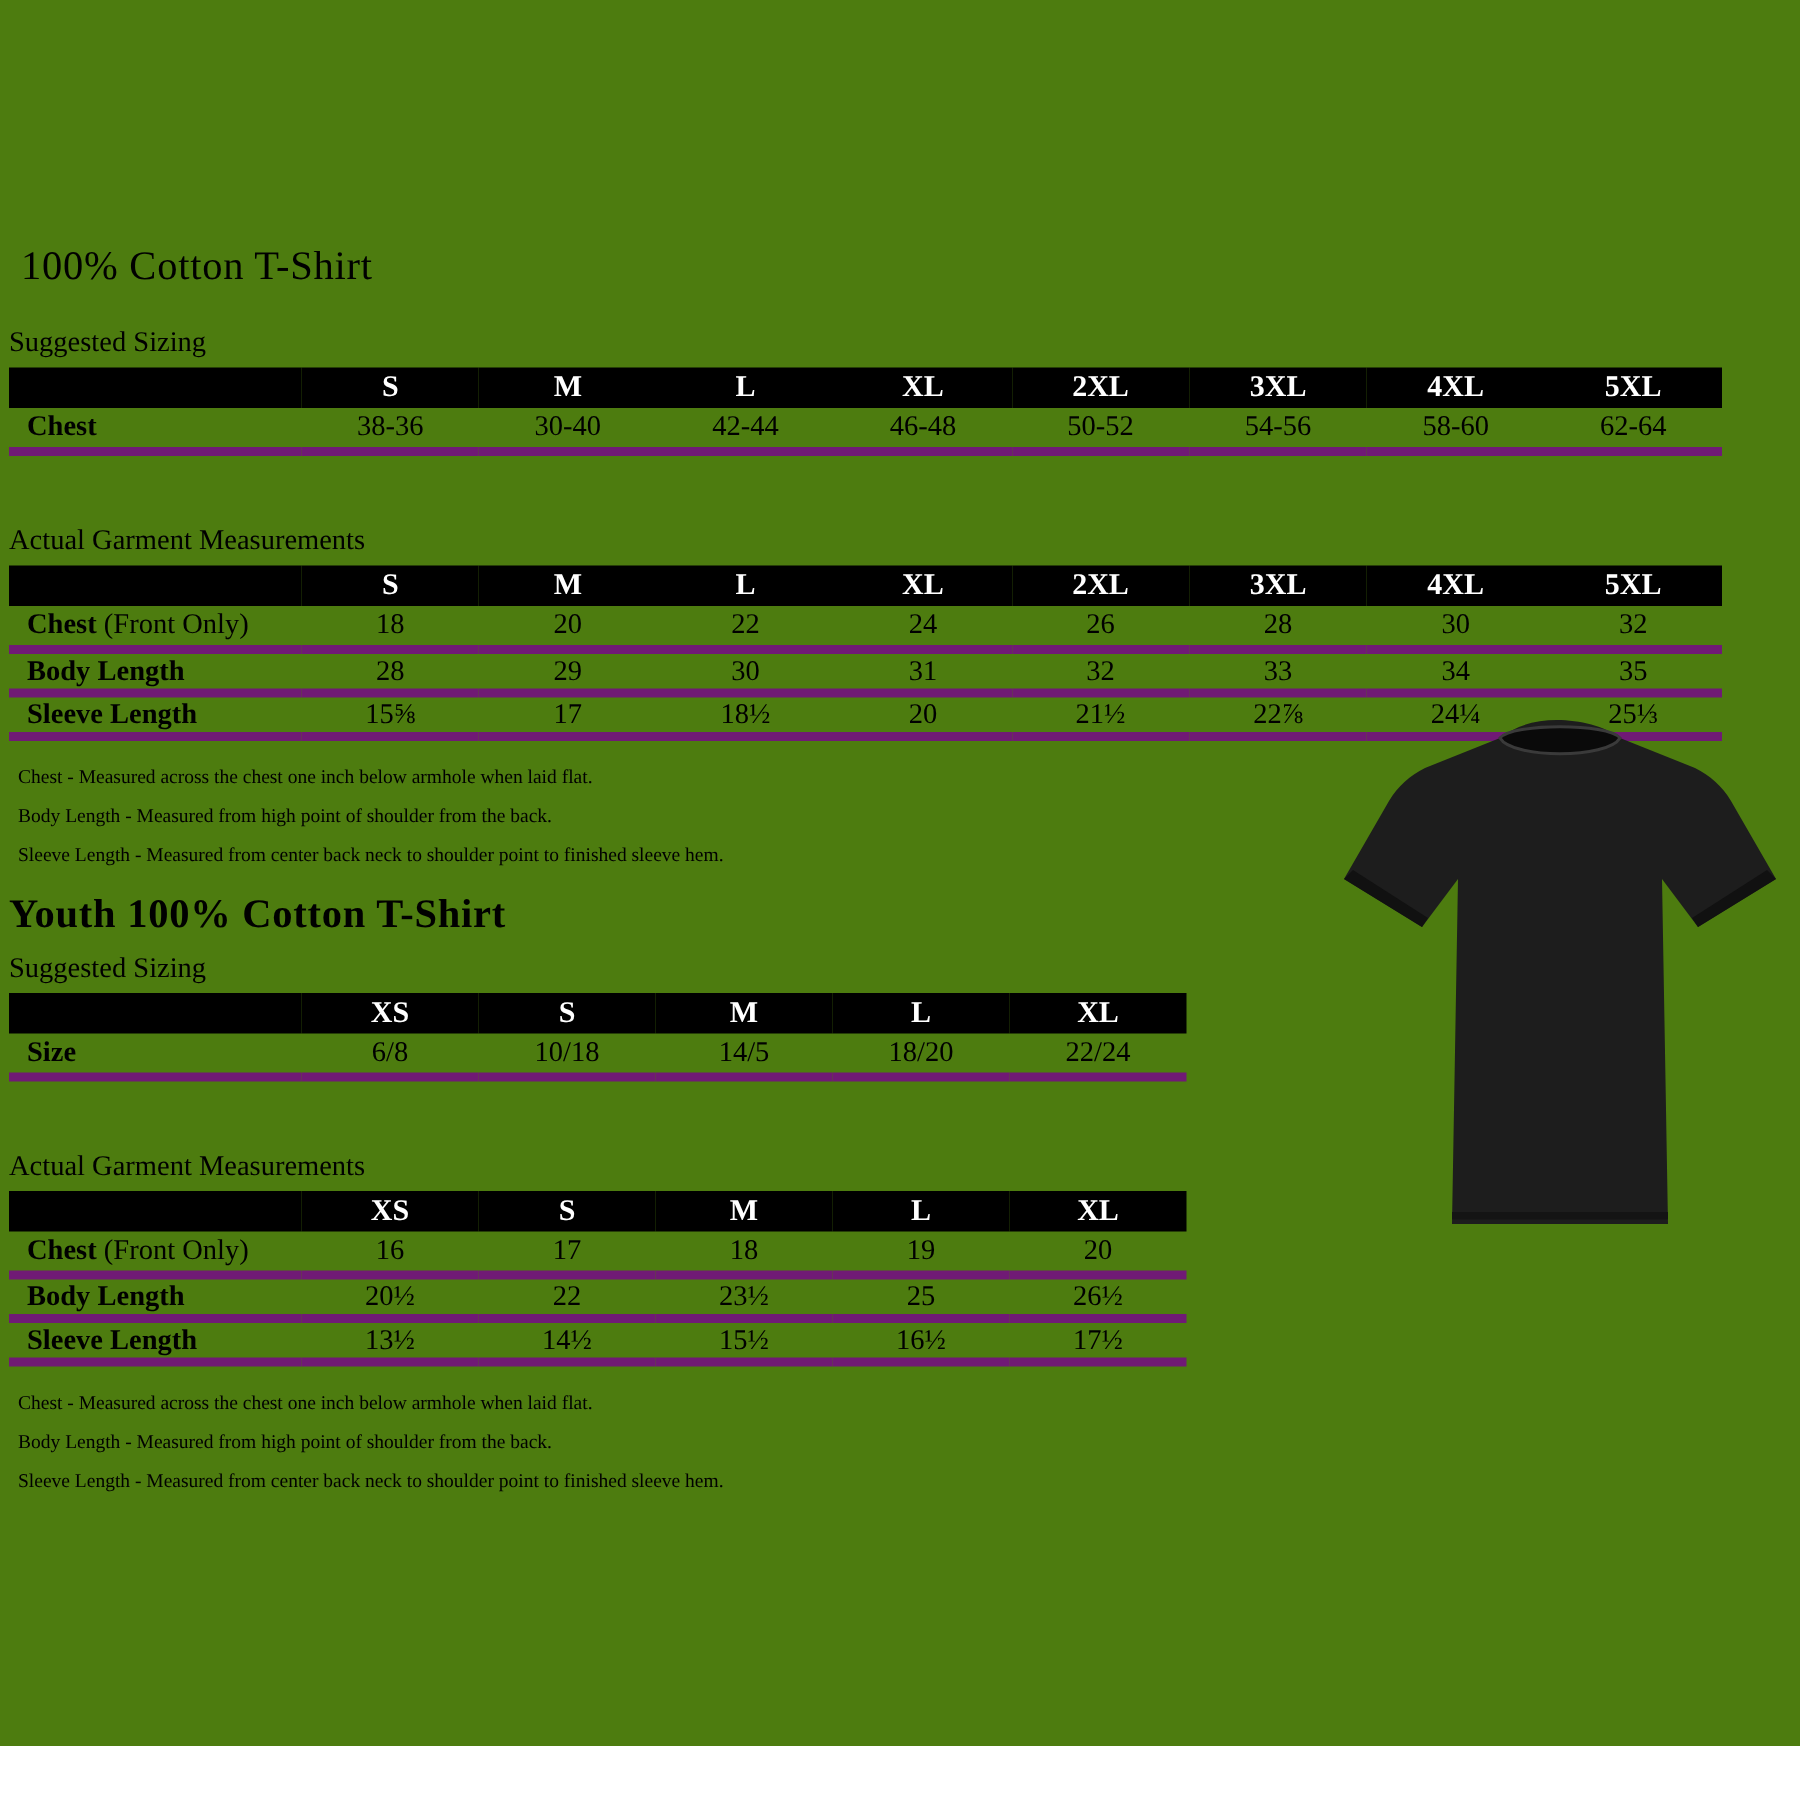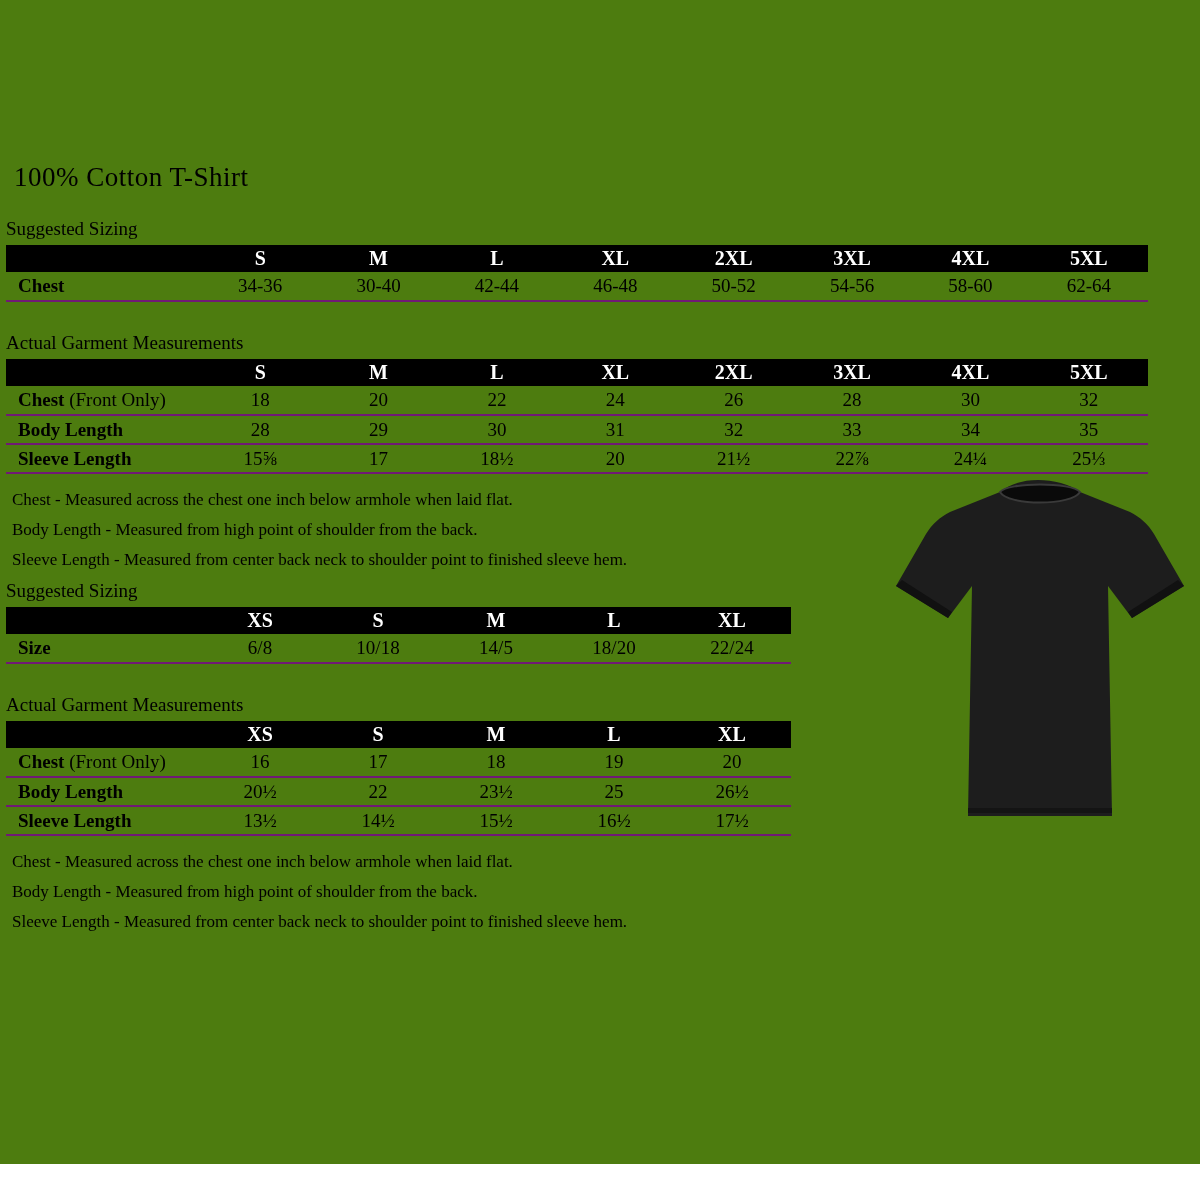--- a/index.html
+++ b/index.html
@@ -19,40 +19,40 @@
     font-size: 27px; font-weight: 400; margin: 0; letter-spacing: 0.5px;
   }
   .banner {
     position: absolute; left: 346px; top: 0;
     width: 554px; height: 40px;
     background: #000000; color: #ffffff;
     font-weight: bold; font-size: 29px; letter-spacing: 6px;
     text-align: center; line-height: 40px;
   }
   .section-label { font-size: 19px; margin: 10px 0 5px 6px; }
-  .gap-lg { margin-top: 30px; }
+  .gap-lg { margin-top: 46px; }
 
   .size-table { border-collapse: collapse; table-layout: fixed; margin-left: 6px; }
   .size-table.adult { width: 1142px; }
   .size-table.youth { width: 785px; }
   .size-table th {
     background: #000000; color: #ffffff;
     font-size: 20px; font-weight: bold;
     height: 27px; padding: 0; text-align: center;
   }
   .size-table td {
     font-size: 19px; height: 29px; padding: 0;
-    text-align: center; border-bottom: 2px solid #701a75;
+    text-align: center; border-bottom: 6px solid #701a75;
   }
   .size-table th:first-child,
   .size-table td:first-child { width: 195px; text-align: left; padding-left: 12px; }
   .size-table td:first-child .lbl { font-weight: bold; }
   .size-table td:first-child .sfx { font-weight: 400; text-align: center; }
 
-  .notes { margin: 16px 0 0 12px; font-size: 17px; }
+  .notes { margin: 16px 0 0 12px; font-size: 13px; }
   .notes p { margin: 0 0 10px 0; }
 
   .youth-title { font-size: 27px; font-weight: bold; margin: 16px 0 0 6px; letter-spacing: 0.5px; }
 
   .tshirt { position: absolute; left: 888px; top: 468px; width: 300px; height: 365px; }
 </style>
 </head>
 <body>
 
 <div class="page">
@@ -72,21 +72,21 @@
           <th>XL</th>
           <th>2XL</th>
           <th>3XL</th>
           <th>4XL</th>
           <th>5XL</th>
         </tr>
       </thead>
       <tbody>
         <tr>
           <td><span class="lbl">Chest</span></td>
-          <td>34-36</td>
+          <td>38-36</td>
           <td>30-40</td>
           <td>42-44</td>
           <td>46-48</td>
           <td>50-52</td>
           <td>54-56</td>
           <td>58-60</td>
           <td>62-64</td>
         </tr>
       </tbody>
     </table>
@@ -142,20 +142,21 @@
         </tr>
       </tbody>
     </table>
 
   <div class="notes">
     <p>Chest - Measured across the chest one inch below armhole when laid flat.</p>
     <p>Body Length - Measured from high point of shoulder from the back.</p>
     <p>Sleeve Length - Measured from center back neck to shoulder point to finished sleeve hem.</p>
   </div>
 
+  <h2 class="youth-title">Youth 100% Cotton T-Shirt</h2>
 
   <div class="section-label">Suggested Sizing</div>
   <table class="size-table youth">
       <thead>
         <tr>
           <th></th>
           <th>XS</th>
           <th>S</th>
           <th>M</th>
           <th>L</th>

